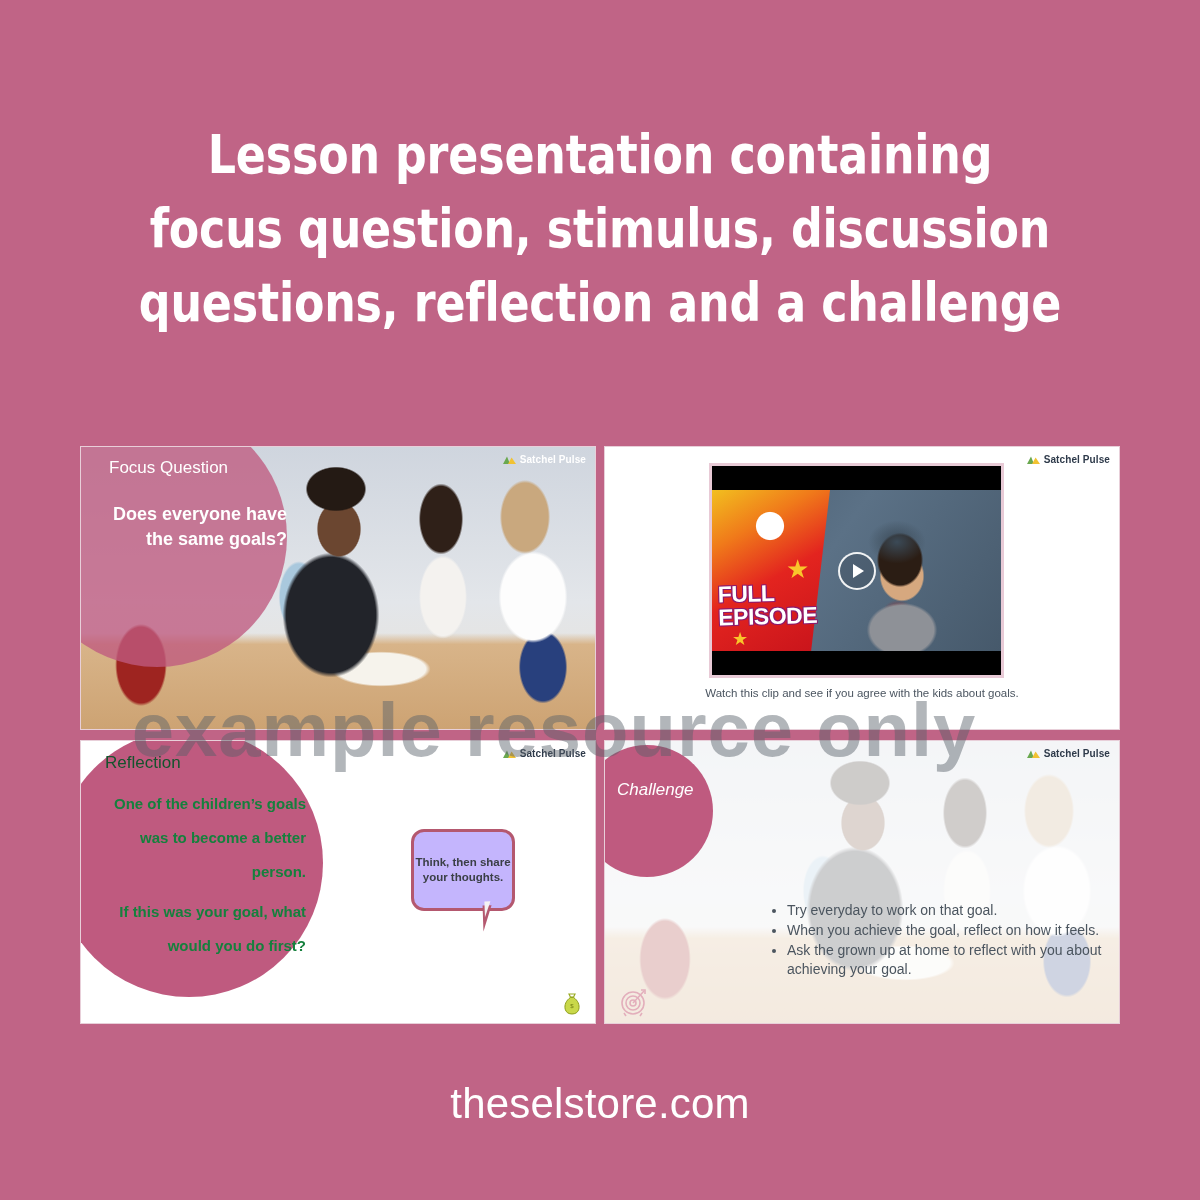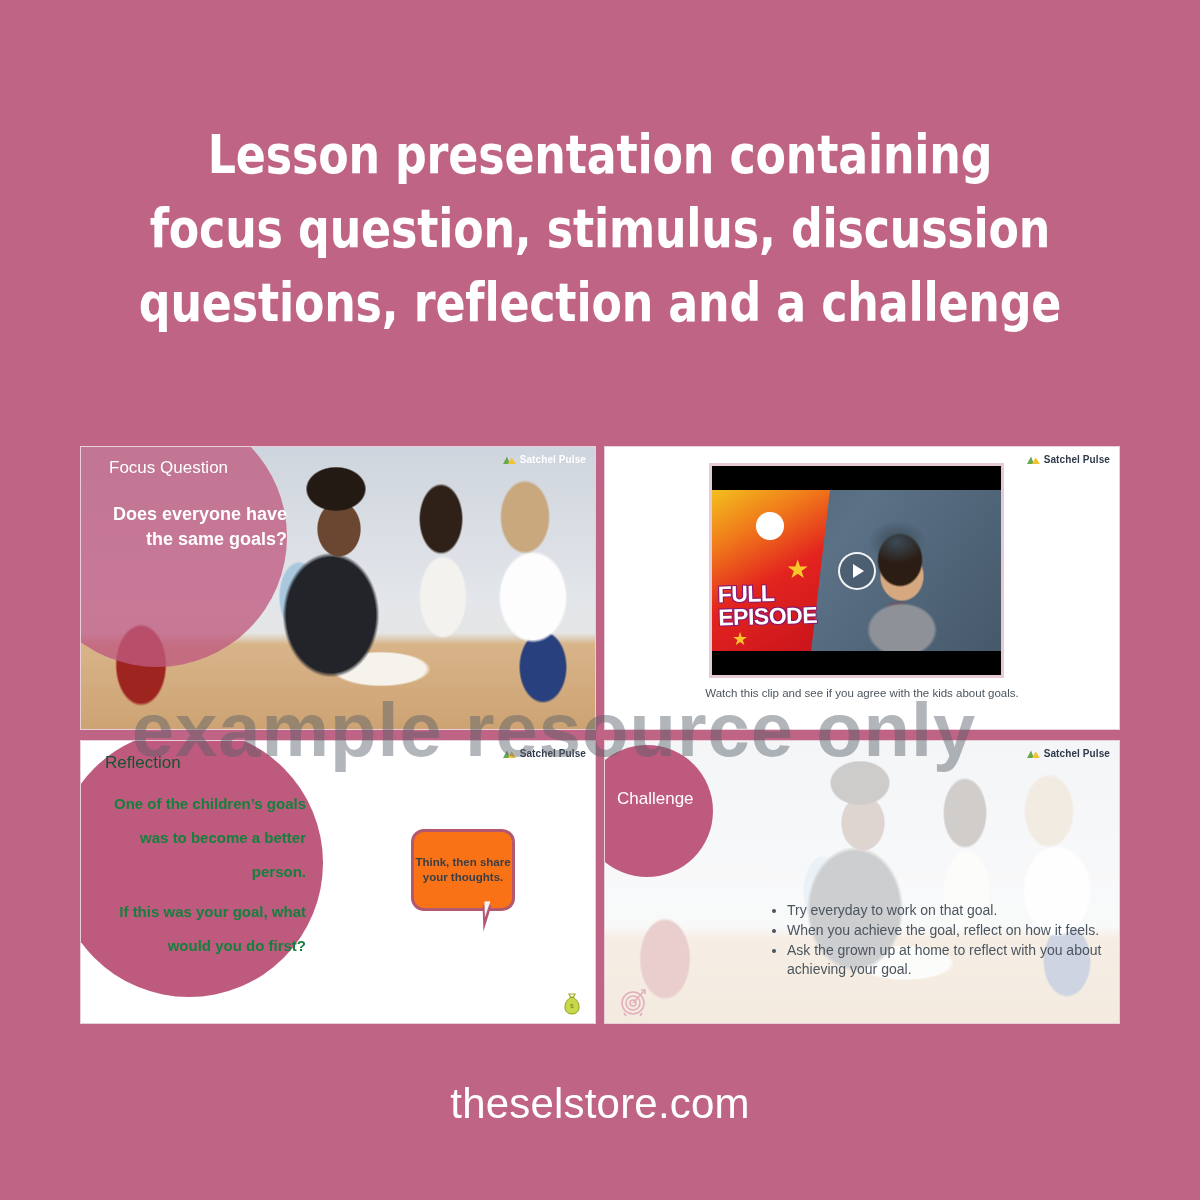--- a/index.html
+++ b/index.html
@@ -260,21 +260,21 @@
     font-weight: 700;
     line-height: 34px;
     text-align: right;
     z-index: 6;
   }
   #slide-reflection .rf-body p { margin: 0 0 6px 0; }
   .speech-bubble {
     position: absolute;
     left: 330px; top: 88px;
     width: 104px; height: 82px;
-    background: #f97316;
+    background: #c4b5fd;
     border: 3px solid #b4586f;
     border-radius: 13px;
     box-sizing: border-box;
     display: flex;
     align-items: center;
     justify-content: center;
     text-align: center;
   }
   .speech-bubble .sb-text {
     color: #3a3f46;
@@ -307,25 +307,26 @@
   }
 
   
   #slide-challenge .ch-circle {
     left: -24px; top: 4px;
     width: 132px; height: 132px;
     background: #bf5a7f;
   }
   #slide-challenge .ch-kicker {
     position: absolute;
-    left: 12px; top: 48px;
+    left: 12px; top: 39px;
     color: #ffffff;
     font-size: 17px;
     font-weight: 400;
     z-index: 8;
+    font-style: italic;
   }
   #slide-challenge .ch-intro {
     position: absolute;
     left: 150px; top: 78px;
     width: 330px;
     color: #4b555f;
     font-size: 14px;
     font-weight: 700;
     line-height: 19px;
     z-index: 6;

